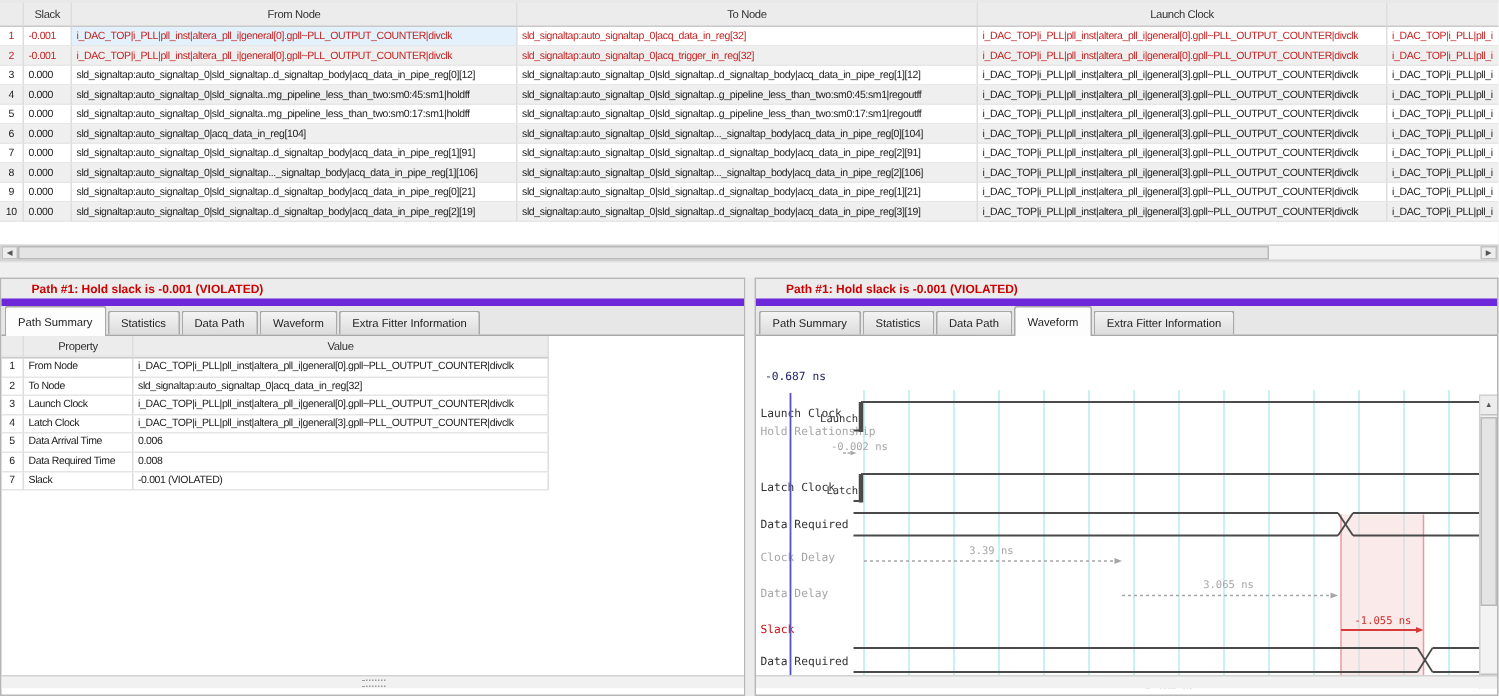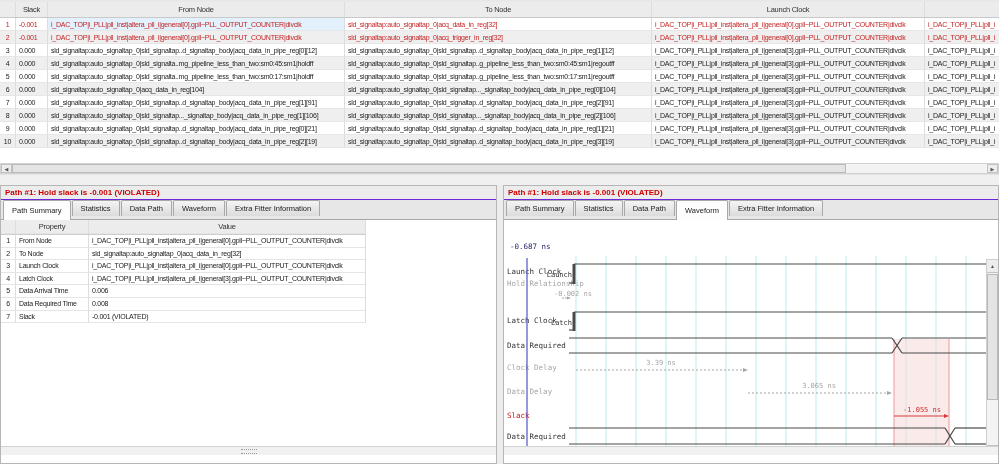--- a/index.html
+++ b/index.html
@@ -31,24 +31,24 @@
   .hsb .thumb{position:absolute;left:11px;top:0;width:834px;height:9px;background:#e4e4e4;
         border:1px solid #b9b9b9;box-sizing:border-box;}
   .h-split{position:absolute;left:0;top:174px;width:999px;height:11px;background:#f0f0f0;
         border-top:1px solid #e2e2e2;}
   
   .panel{position:absolute;top:185px;height:279px;background:#fff;border:1px solid #b6b6b6;
          box-sizing:border-box;}
   .panel-left{left:0;width:497px;}
   .panel-right{left:503px;width:496px;}
   .v-split{position:absolute;left:497px;top:185px;width:6px;height:279px;background:#ececec;}
-  .phead{height:13px;line-height:13px;background:#ececec;border-bottom:1px solid #6d28d9;
-         color:#cc0000;font-weight:bold;font-size:8px;padding-left:4px;}
+  .phead{height:13px;line-height:13px;background:#ececec;border-bottom:5px solid #6d28d9;
+         color:#cc0000;font-weight:bold;font-size:8px;padding-left:20px;}
   .tabbar{height:20px;background:#e7e7e7;border-bottom:1px solid #a8a8a8;display:flex;
-          padding-left:2px;box-sizing:border-box;}
+          align-items:flex-end;padding-left:2px;box-sizing:border-box;}
   .tab{height:15px;line-height:15px;padding:0 8px;font-size:7.5px;color:#222;
        background:linear-gradient(#f4f4f4,#dcdcdc);border:1px solid #a8a8a8;border-bottom:none;
        margin-right:1px;border-radius:2px 2px 0 0;white-space:nowrap;}
   .tab.active{height:19px;line-height:19px;background:#fdfdfd;margin-bottom:-1px;font-weight:normal;}
   .pcontent{position:relative;height:235px;overflow:hidden;}
   
   .ptab{position:absolute;left:0;top:0;}
   .phrow,.prow{display:flex;}
   .phrow{height:14px;line-height:14px;background:#ececec;border-bottom:1px solid #cdcdcd;}
   .phrow .pc{font-size:7.5px;color:#333;text-align:center;padding:0;}

